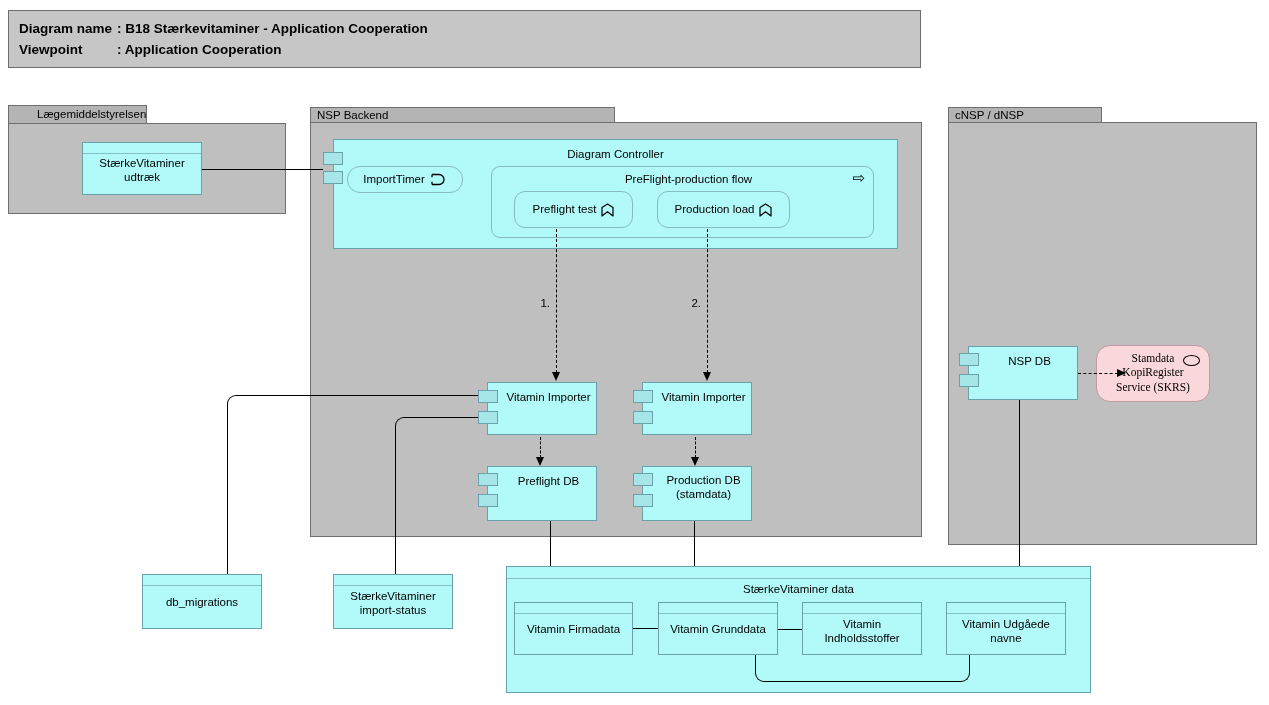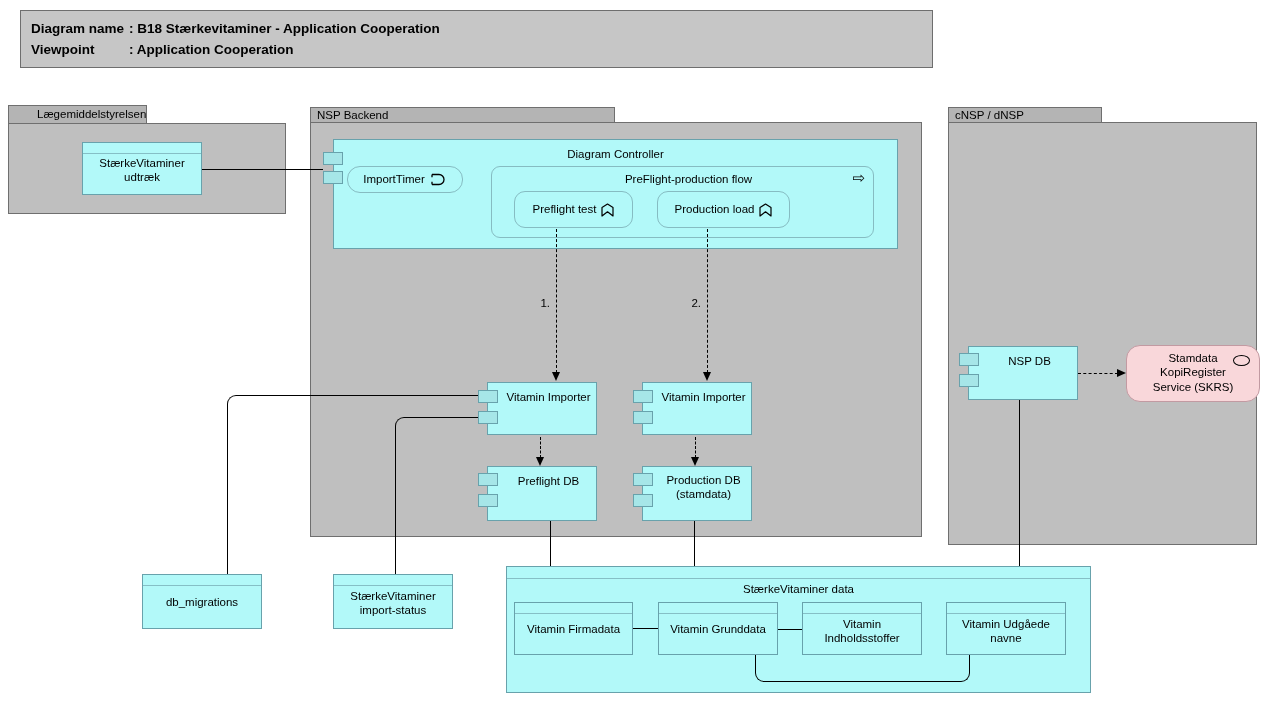--- a/index.html
+++ b/index.html
@@ -42,21 +42,21 @@
   .flow-num{position:absolute;width:20px;text-align:right;z-index:6;}
 
   .proc-arrow{position:absolute;right:8px;top:3px;font-size:15px;line-height:15px;}
   svg{display:block;}
 </style>
 </head>
 <body>
 
 <div id="canvas">
 
-  <div class="abs title-box" style="left:8px;top:10px;width:913px;height:58px;margin-left:12px;">
+  <div class="abs title-box" style="left:8px;top:10px;width:913px;height:58px;">
     <div class="trow">
       <span class="tkey">Diagram name</span>
       <span>: B18 Stærkevitaminer - Application Cooperation</span>
     </div>
     <div class="trow">
       <span class="tkey">Viewpoint</span>
       <span>: Application Cooperation</span>
     </div>
   </div>
 
@@ -159,21 +159,21 @@
     <span>cNSP / dNSP</span>
   </div>
   <div class="abs group-body" style="left:948px;top:122px;width:309px;height:423px;"></div>
 
   <div class="abs node" style="left:968px;top:346px;width:110px;height:54px;">
     <div class="pad-squares" style="padding-top:7px;">NSP DB</div>
   </div>
   <div class="sq" style="left:959px;top:353px;"></div>
   <div class="sq" style="left:959px;top:374px;"></div>
 
-  <div class="abs service" style="left:1126px;top:345px;width:134px;height:57px;">
+  <div class="abs service" style="left:1096px;top:345px;width:114px;height:57px;font-family:Liberation Serif, serif;">
     <div class="lbl" style="padding-top:5px;">Stamdata
 KopiRegister
 Service (SKRS)</div>
     <span class="oval" style="position:absolute;right:9px;top:9px;"></span>
   </div>
 
   <div class="hdash" style="left:1078px;top:373px;width:40px;"></div>
   <div class="arrow-right" style="left:1117px;top:369px;"></div>
 
   <div class="vline" style="left:1019px;top:400px;height:166px;"></div>

